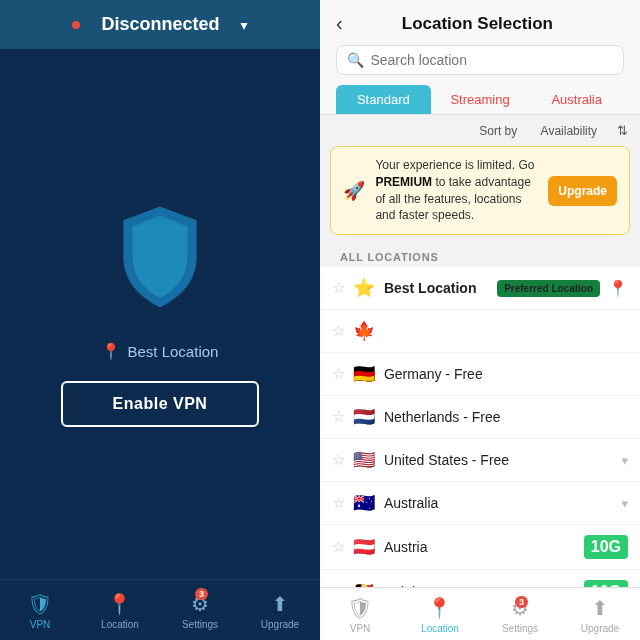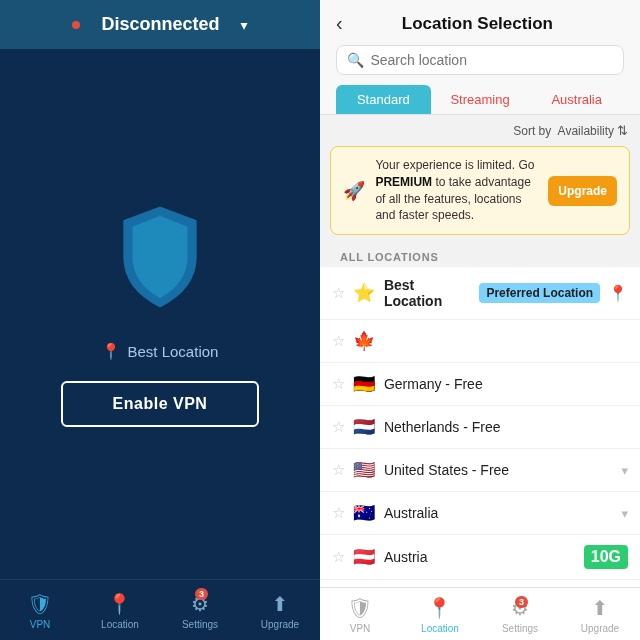--- a/index.html
+++ b/index.html
@@ -220,21 +220,21 @@
       background: #f2f2f2;
     }
 
     .sort-row {
       display: flex;
       justify-content: flex-end;
       align-items: flex-end;
       padding: 8px 12px;
       font-size: 12px;
       color: #555;
-      gap: 3px;
+      gap: 20px;
     }
     .sort-icon { font-size: 13px; }
 
     .promo-banner {
       margin: 0 10px 10px;
       background: #fff8e1;
       border: 1px solid #f0d060;
       border-radius: 8px;
       padding: 10px 12px;
       display: flex;
@@ -280,23 +280,23 @@
     }
     .star-icon { font-size: 15px; color: #ccc; }
     .flag { font-size: 18px; }
     .loc-name {
       flex: 1;
       font-size: 14px;
       color: #222;
     }
     .loc-name.bold { font-weight: 700; }
     .preferred-badge {
-      background: #7dd3fc;
+      background: #15803d;
       color: #222;
-      font-size: 12px;
+      font-size: 10px;
       font-weight: 700;
       padding: 3px 7px;
       border-radius: 4px;
       white-space: nowrap;
     }
     .pin-badge {
       font-size: 16px;
       color: #3dbcd4;
     }
     .data-badge {

